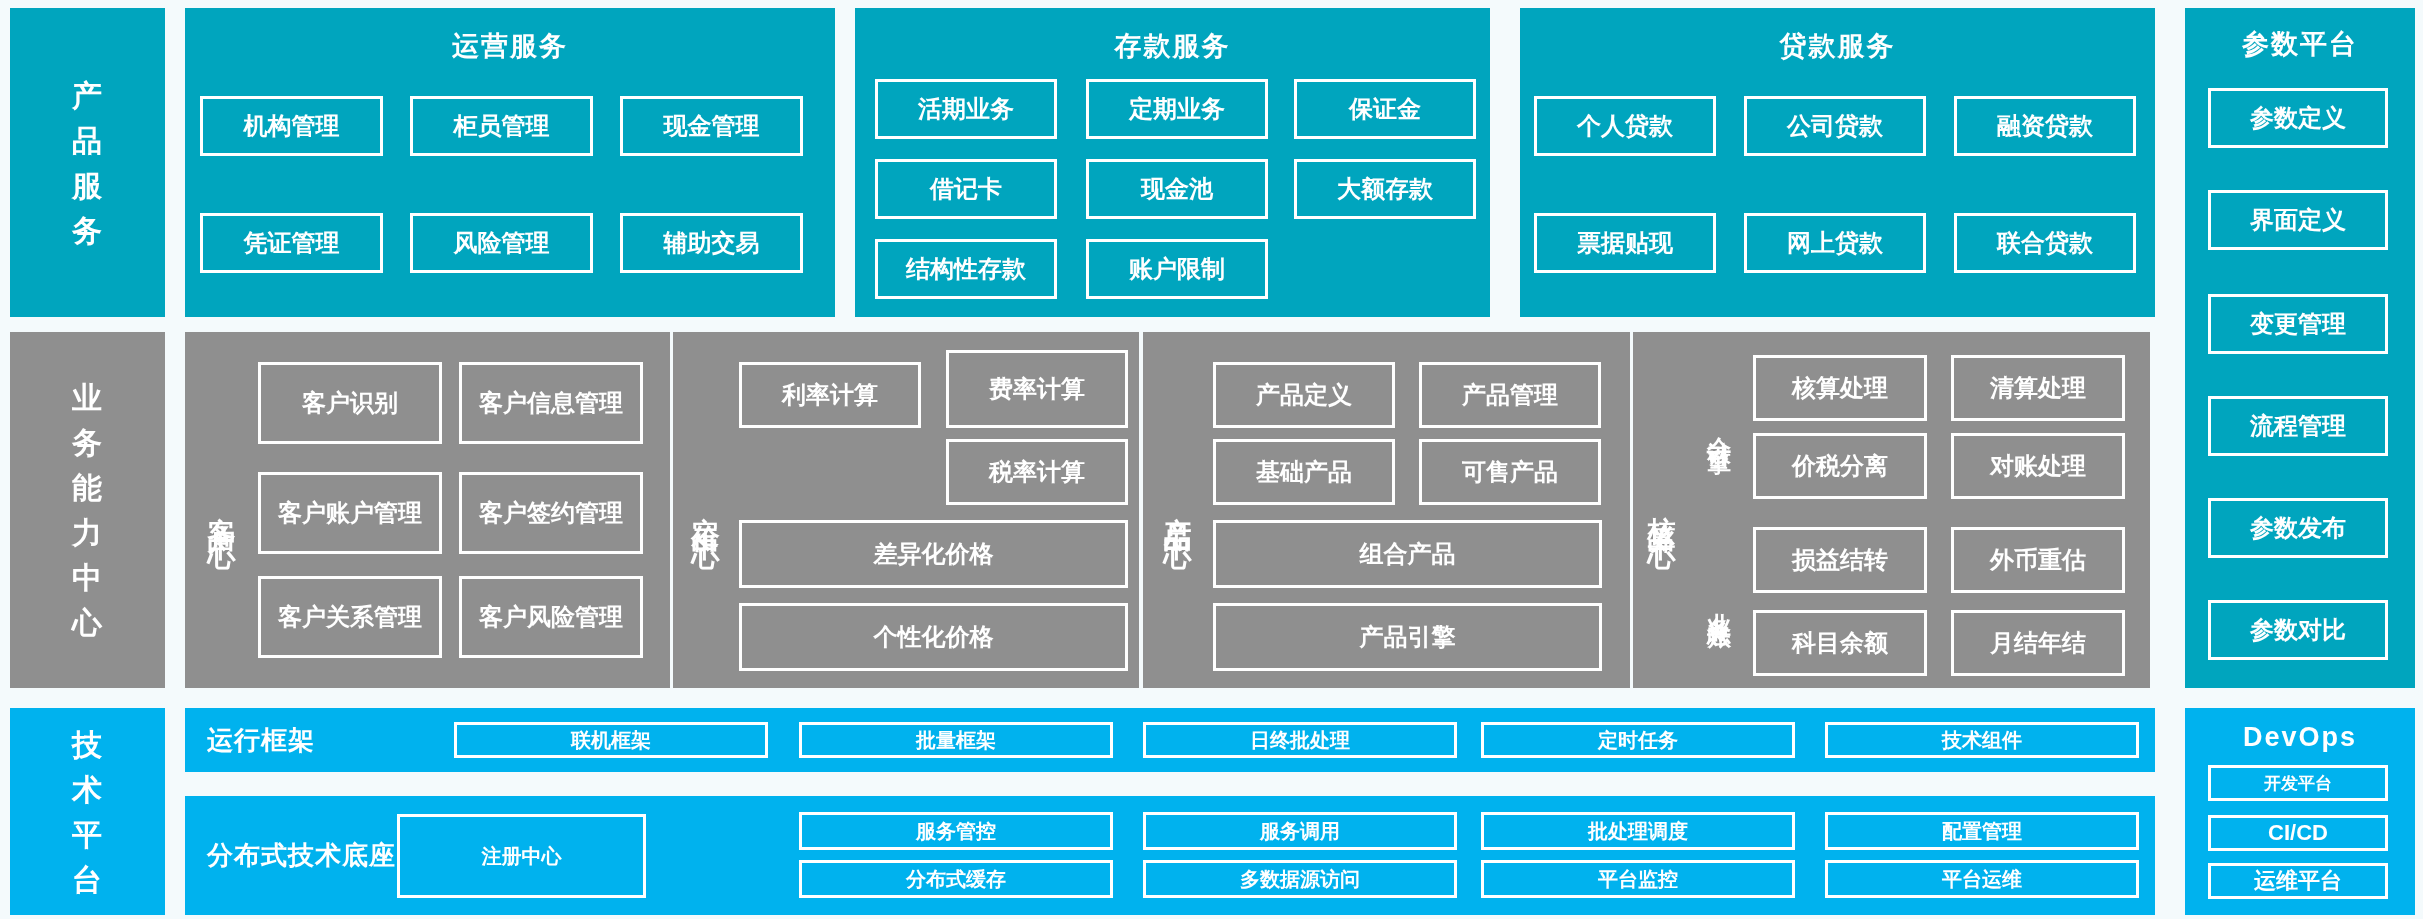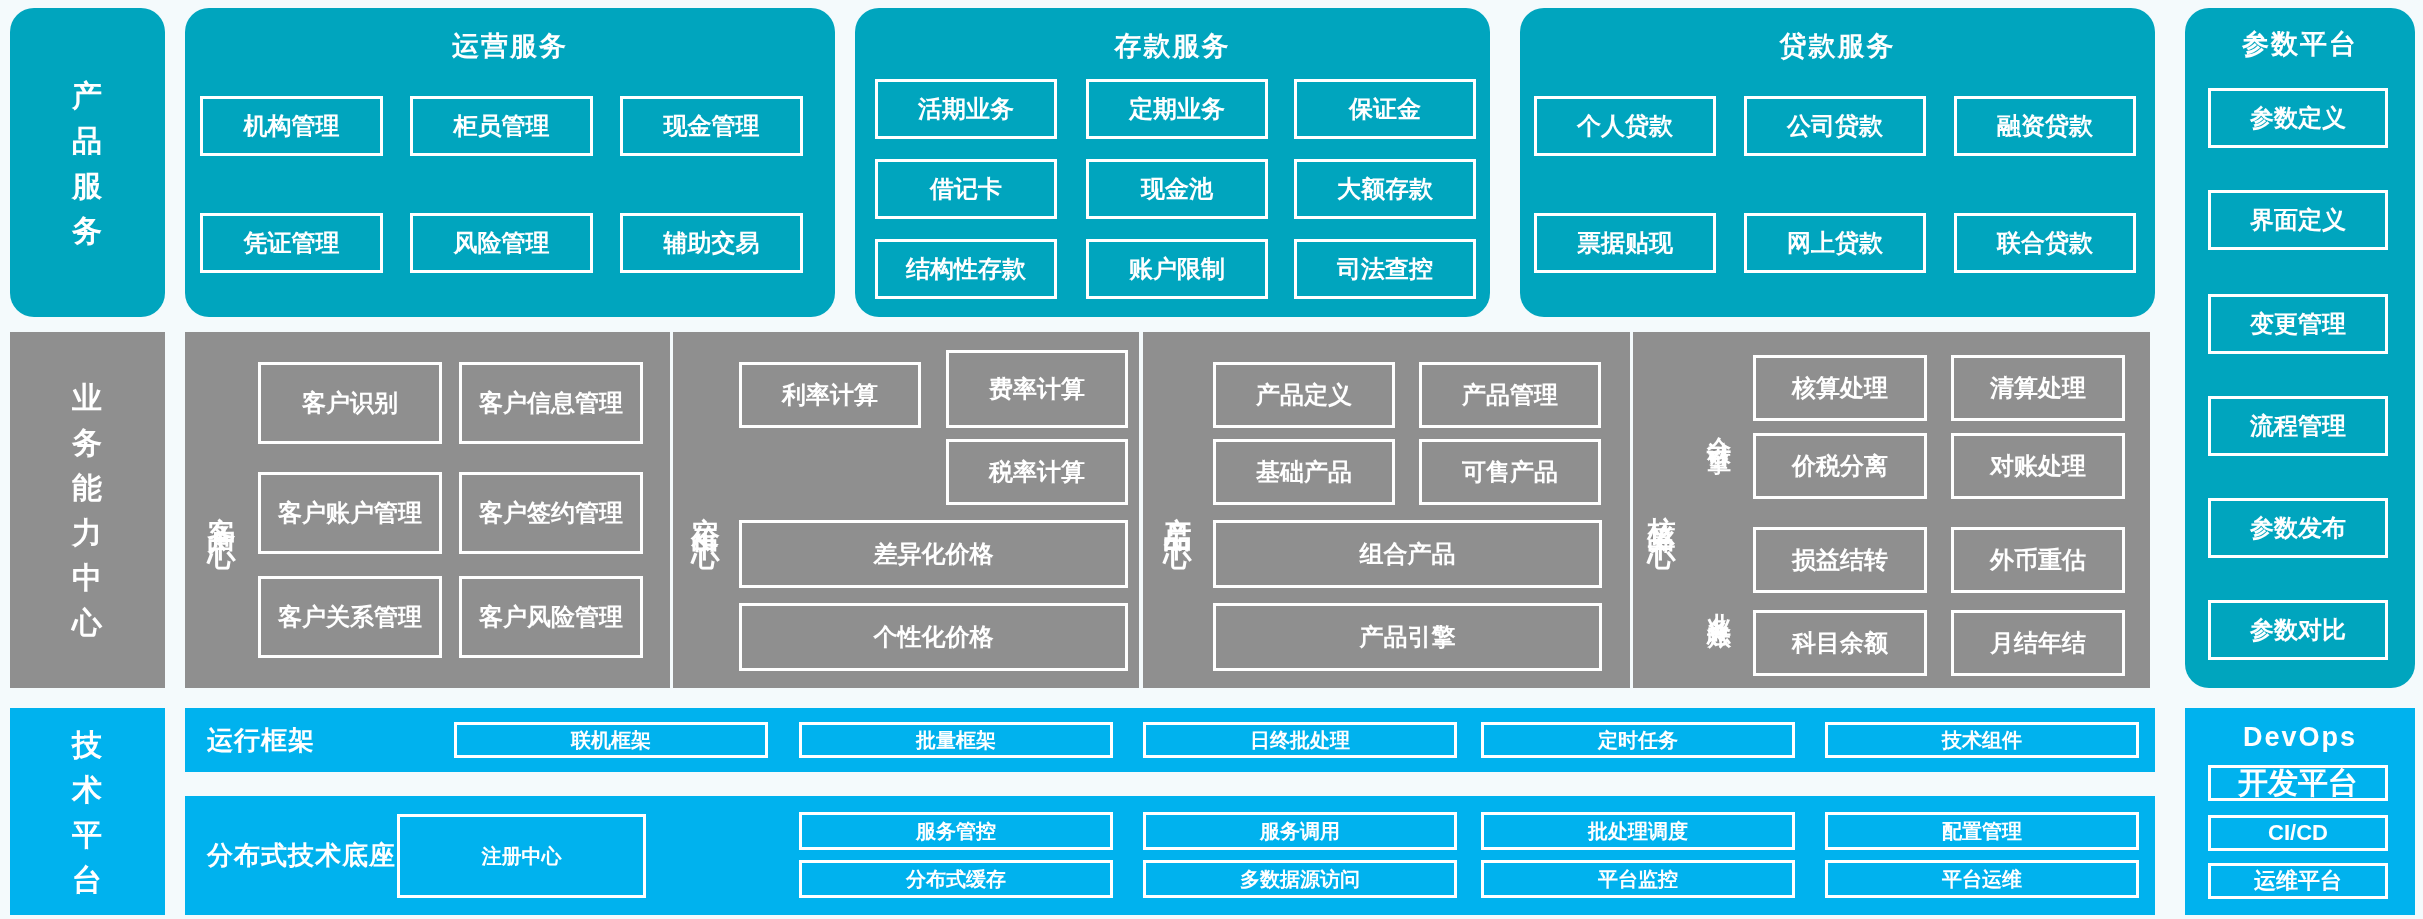--- a/index.html
+++ b/index.html
@@ -3,21 +3,21 @@
 <meta charset="utf-8">
 <style>
   html,body { margin:0; padding:0; }
   body { background:#F4FAFC; }
   .canvas {
     position:relative; width:2423px; height:919px; overflow:hidden;
     background:#F4FAFC; color:#fff; font-weight:bold;
     font-family:"Liberation Sans","DejaVu Sans",sans-serif;
   }
   .sec { position:absolute; }
-  .teal { background:#00A5BE;border-radius:24px; }
+  .teal { background:#00A5BE; }
   .gray { background:#8F8F8F; }
   .blue { background:#00B2EE; }
   .box {
     position:absolute; border:3px solid #fff; box-sizing:border-box;
     display:flex; align-items:center; justify-content:center;
     font-size:24px; text-align:center; white-space:nowrap;
   }
   .box.small { font-size:20px; }
   .sec-title {
     position:absolute; top:20px; left:0; right:0;
@@ -61,21 +61,20 @@
   <div class="sec teal" style="left:855px;top:8px;width:635px;height:309px">
     <div class="sec-title">存款服务</div>
     <div class="box" style="left:20px;top:71px;width:182px;height:60px">活期业务</div>
     <div class="box" style="left:231px;top:71px;width:182px;height:60px">定期业务</div>
     <div class="box" style="left:439px;top:71px;width:182px;height:60px">保证金</div>
     <div class="box" style="left:20px;top:151px;width:182px;height:60px">借记卡</div>
     <div class="box" style="left:231px;top:151px;width:182px;height:60px">现金池</div>
     <div class="box" style="left:439px;top:151px;width:182px;height:60px">大额存款</div>
     <div class="box" style="left:20px;top:231px;width:182px;height:60px">结构性存款</div>
     <div class="box" style="left:231px;top:231px;width:182px;height:60px">账户限制</div>
-    <div class="box" style="left:439px;top:231px;width:182px;height:60px">司法查控</div>
   </div>
 
   <div class="sec teal" style="left:1520px;top:8px;width:635px;height:309px">
     <div class="sec-title">贷款服务</div>
     <div class="box" style="left:14px;top:88px;width:182px;height:60px">个人贷款</div>
     <div class="box" style="left:224px;top:88px;width:182px;height:60px">公司贷款</div>
     <div class="box" style="left:434px;top:88px;width:182px;height:60px">融资贷款</div>
     <div class="box" style="left:14px;top:205px;width:182px;height:60px">票据贴现</div>
     <div class="box" style="left:224px;top:205px;width:182px;height:60px">网上贷款</div>
     <div class="box" style="left:434px;top:205px;width:182px;height:60px">联合贷款</div>
@@ -171,18 +170,18 @@
     <div class="box small" style="left:1296px;top:16px;width:314px;height:38px">批处理调度</div>
     <div class="box small" style="left:1640px;top:16px;width:314px;height:38px">配置管理</div>
     <div class="box small" style="left:614px;top:64px;width:314px;height:38px">分布式缓存</div>
     <div class="box small" style="left:958px;top:64px;width:314px;height:38px">多数据源访问</div>
     <div class="box small" style="left:1296px;top:64px;width:314px;height:38px">平台监控</div>
     <div class="box small" style="left:1640px;top:64px;width:314px;height:38px">平台运维</div>
   </div>
 
   <div class="sec blue" style="left:2185px;top:708px;width:230px;height:207px">
     <div class="sec-title" style="top:14px">DevOps</div>
-    <div class="box" style="left:23px;top:57px;width:180px;height:36px;font-size:30px">开发平台</div>
+    <div class="box" style="left:23px;top:57px;width:180px;height:36px;font-size:17px">开发平台</div>
     <div class="box" style="left:23px;top:107px;width:180px;height:36px;font-size:22px">CI/CD</div>
     <div class="box" style="left:23px;top:155px;width:180px;height:36px;font-size:22px">运维平台</div>
   </div>
 
 </div>
 
 </body></html>

